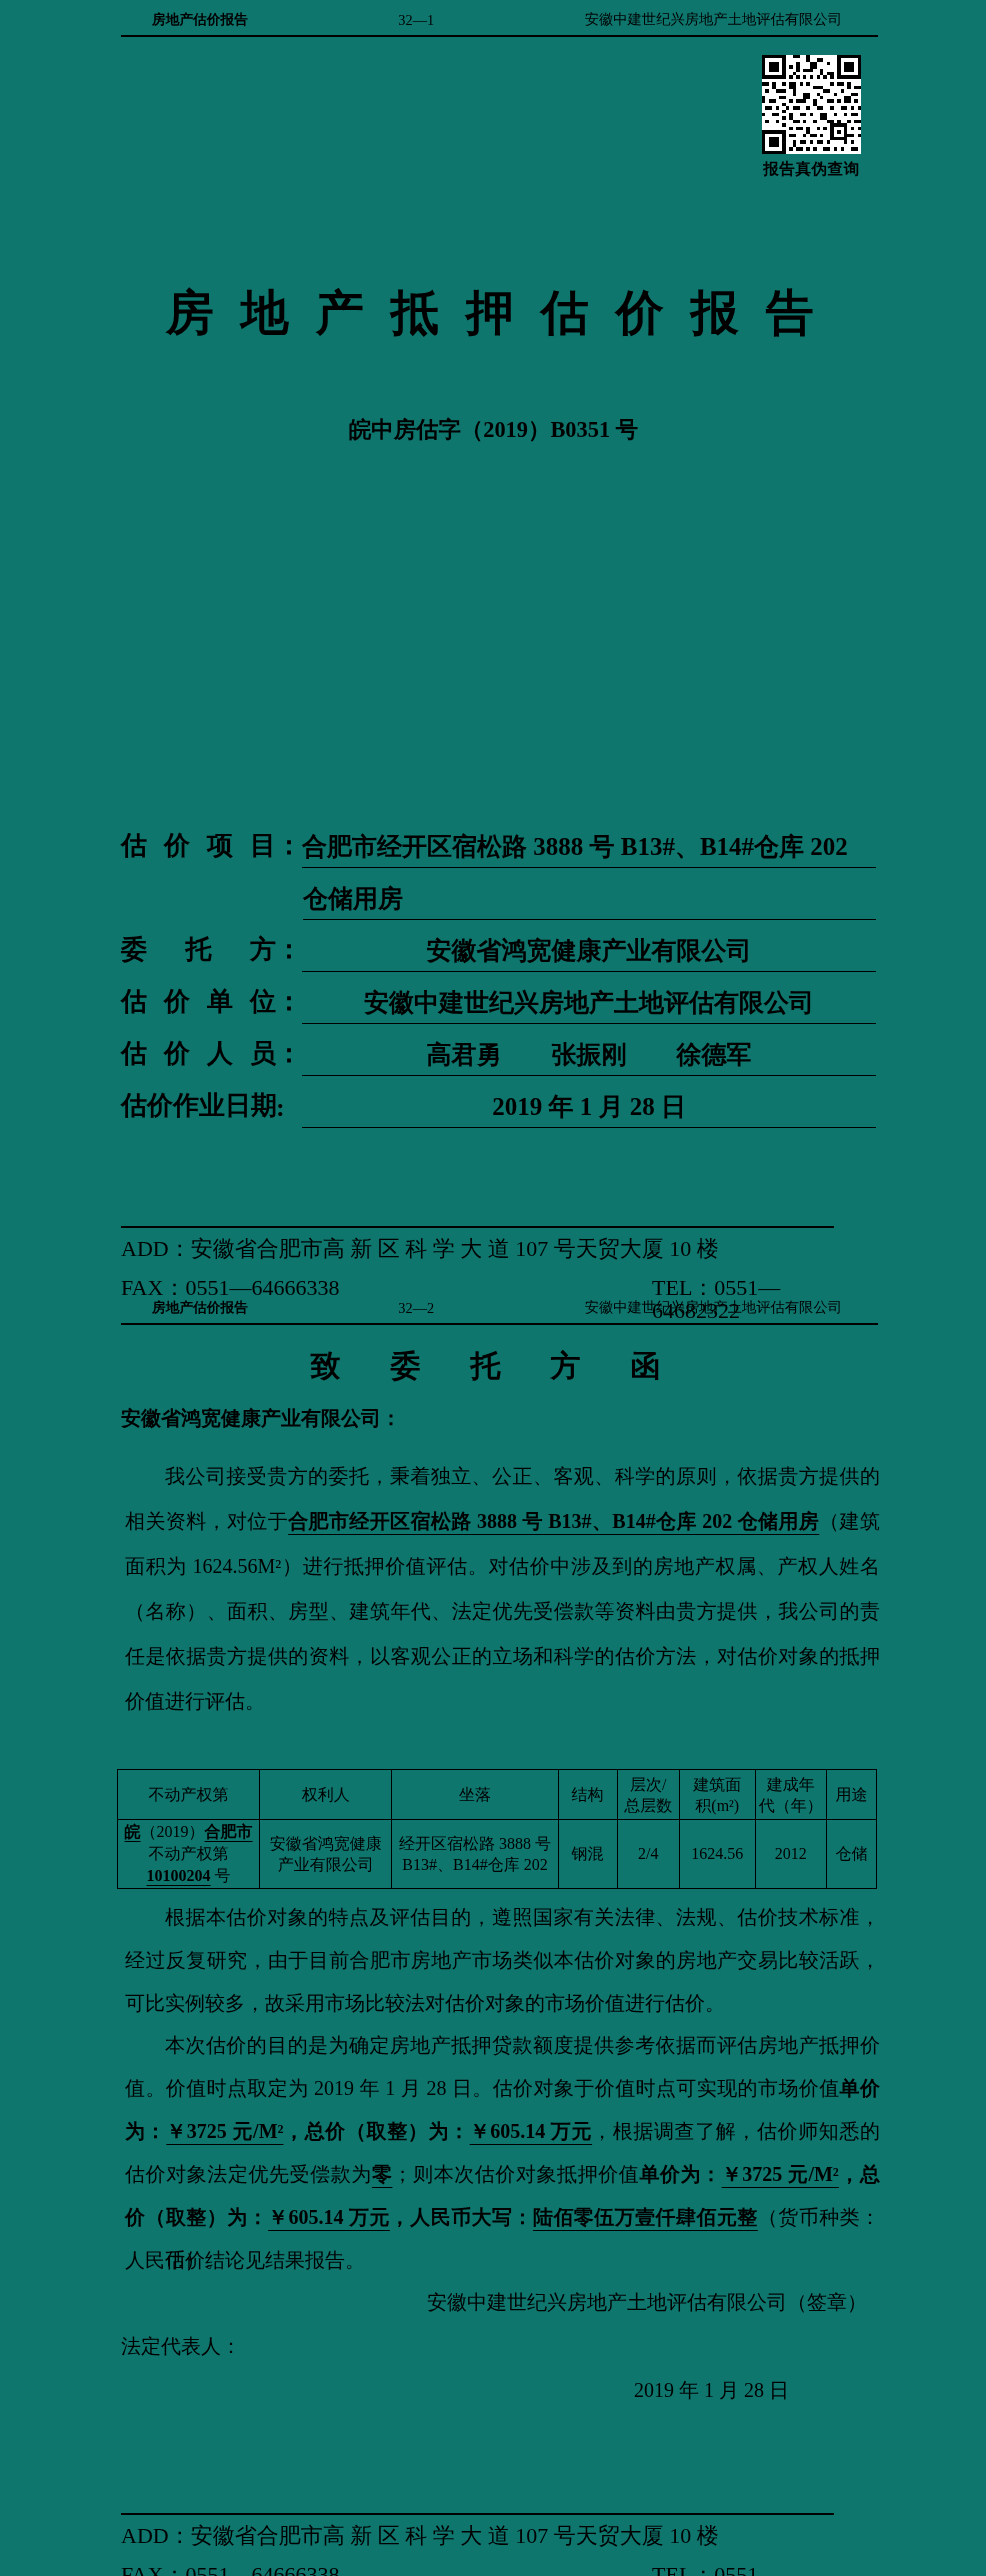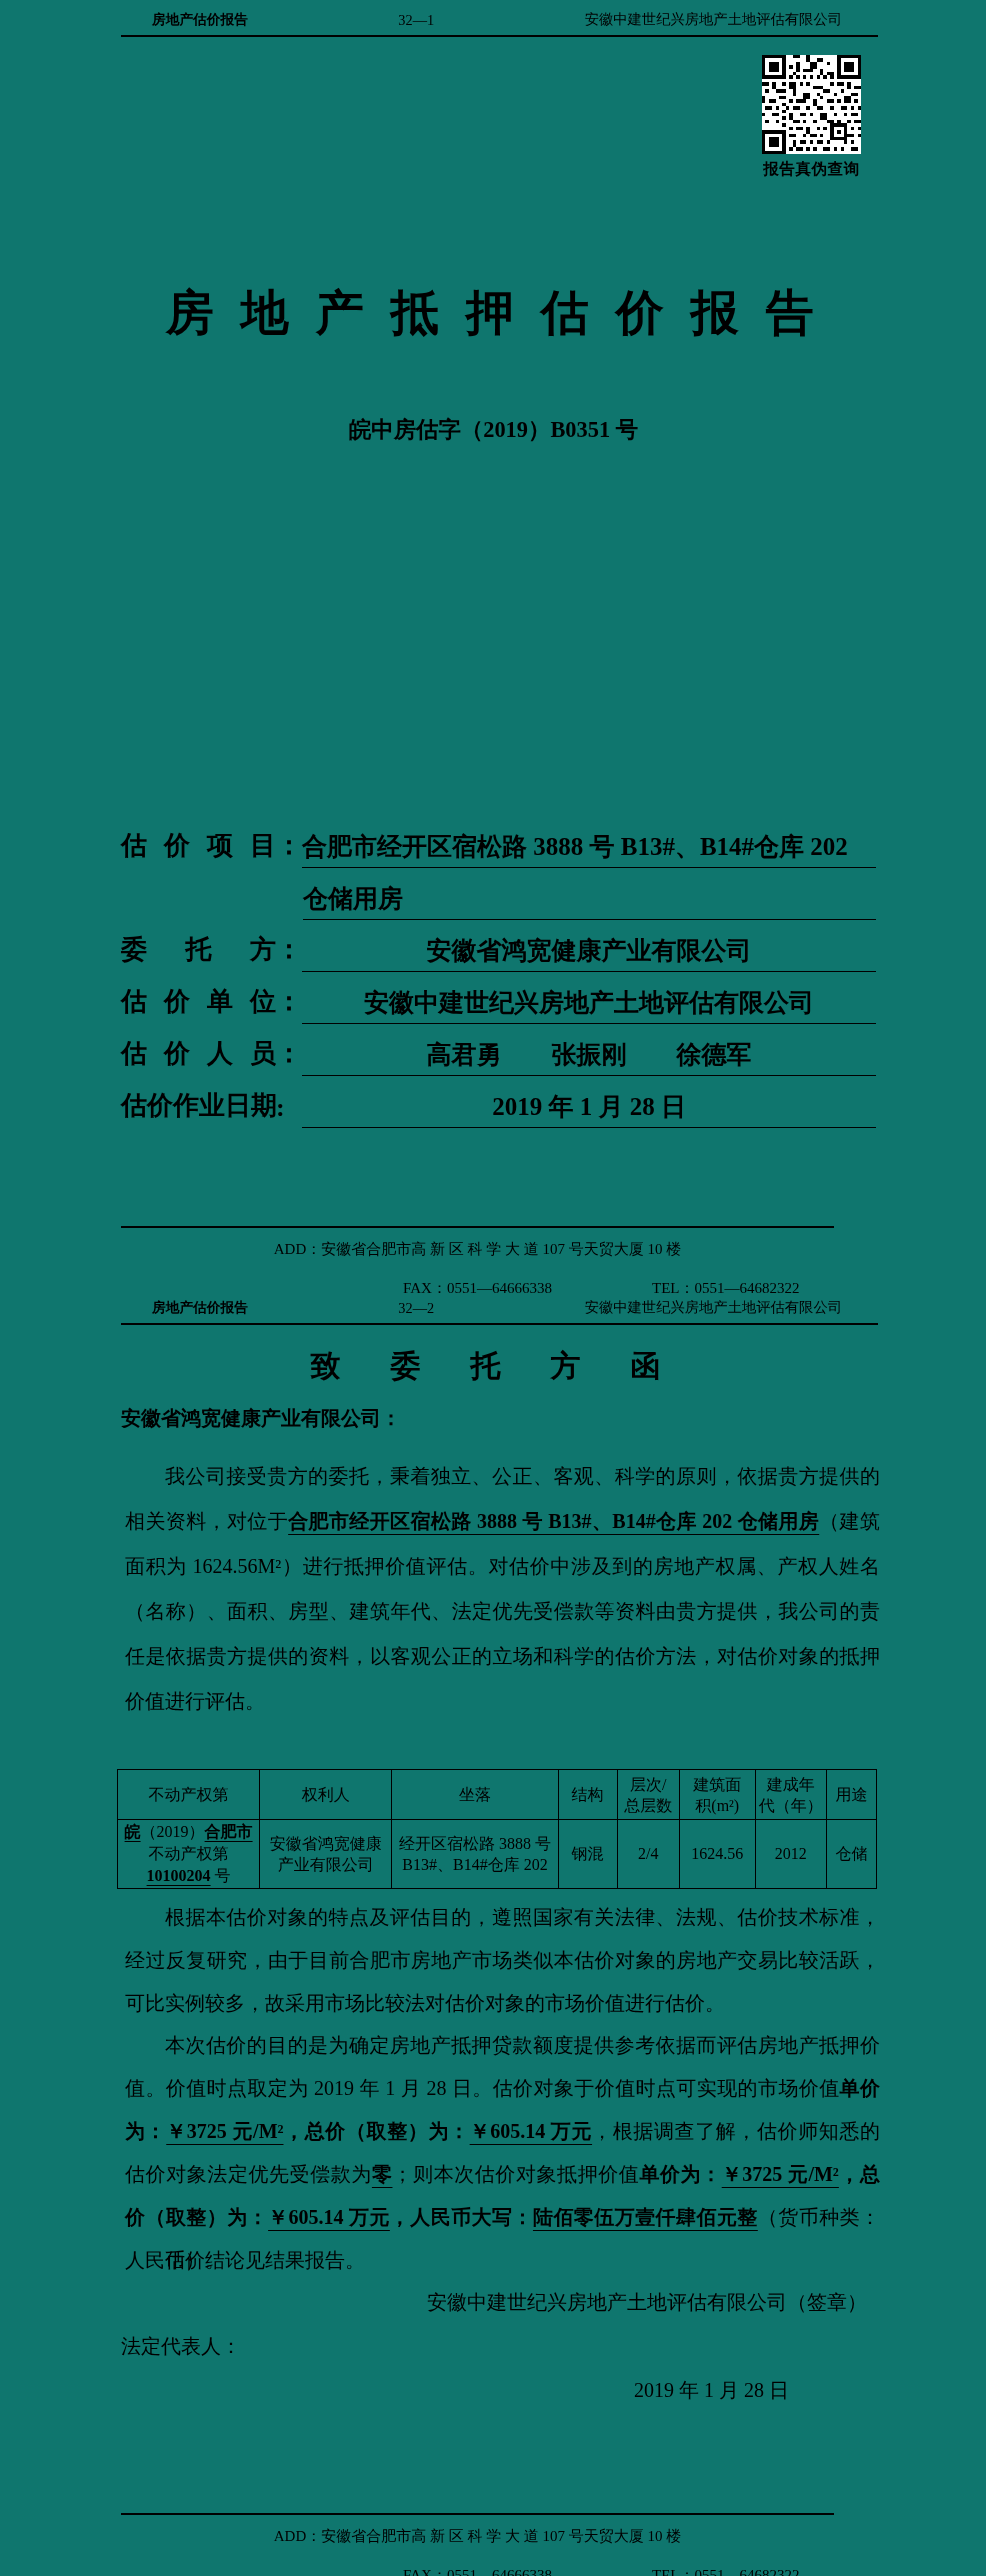--- a/index.html
+++ b/index.html
@@ -30,21 +30,21 @@
           white-space:nowrap;padding-bottom:5px;flex:none;}
   .fcolon{font-size:26px;font-weight:bold;width:26px;flex:none;padding-bottom:5px;}
   .fval{flex:1;border-bottom:1.9px solid #000;font-size:25px;font-weight:bold;
         padding-bottom:3.7px;white-space:nowrap;align-self:flex-end;height:47px;
         display:flex;align-items:flex-end;}
   .fval.center{justify-content:center;}
   .fval.left{justify-content:flex-start;}
   .frow.cont{padding-left:182px;}
 
   
-  .pfooter{position:absolute;left:121px;width:713px;border-top:2.5px solid #000;padding-top:10px;font-size:15px;text-align:center;}
+  .pfooter{position:absolute;left:121px;width:713px;border-top:2.5px solid #000;padding-top:10px;font-size:22px;}
   .pfooter .addr{line-height:22.4px;white-space:nowrap;}
   .pfooter .faxrow{position:relative;margin-top:17px;line-height:22.4px;}
   .pfooter .tel{position:absolute;left:531px;top:0;}
 
   
   .t2-title{position:absolute;left:0;top:1350px;width:100%;text-align:center;
             font-size:30px;font-weight:bold;letter-spacing:16px;line-height:37px;white-space:nowrap;font-family:Liberation Mono, monospace;}
   .bodyblk{position:absolute;left:121px;width:755px;font-size:20px;text-align:justify;}
   .addressee{font-weight:bold;line-height:25px;text-align:left;}
   .bp{margin:4px;text-indent:40px;}

